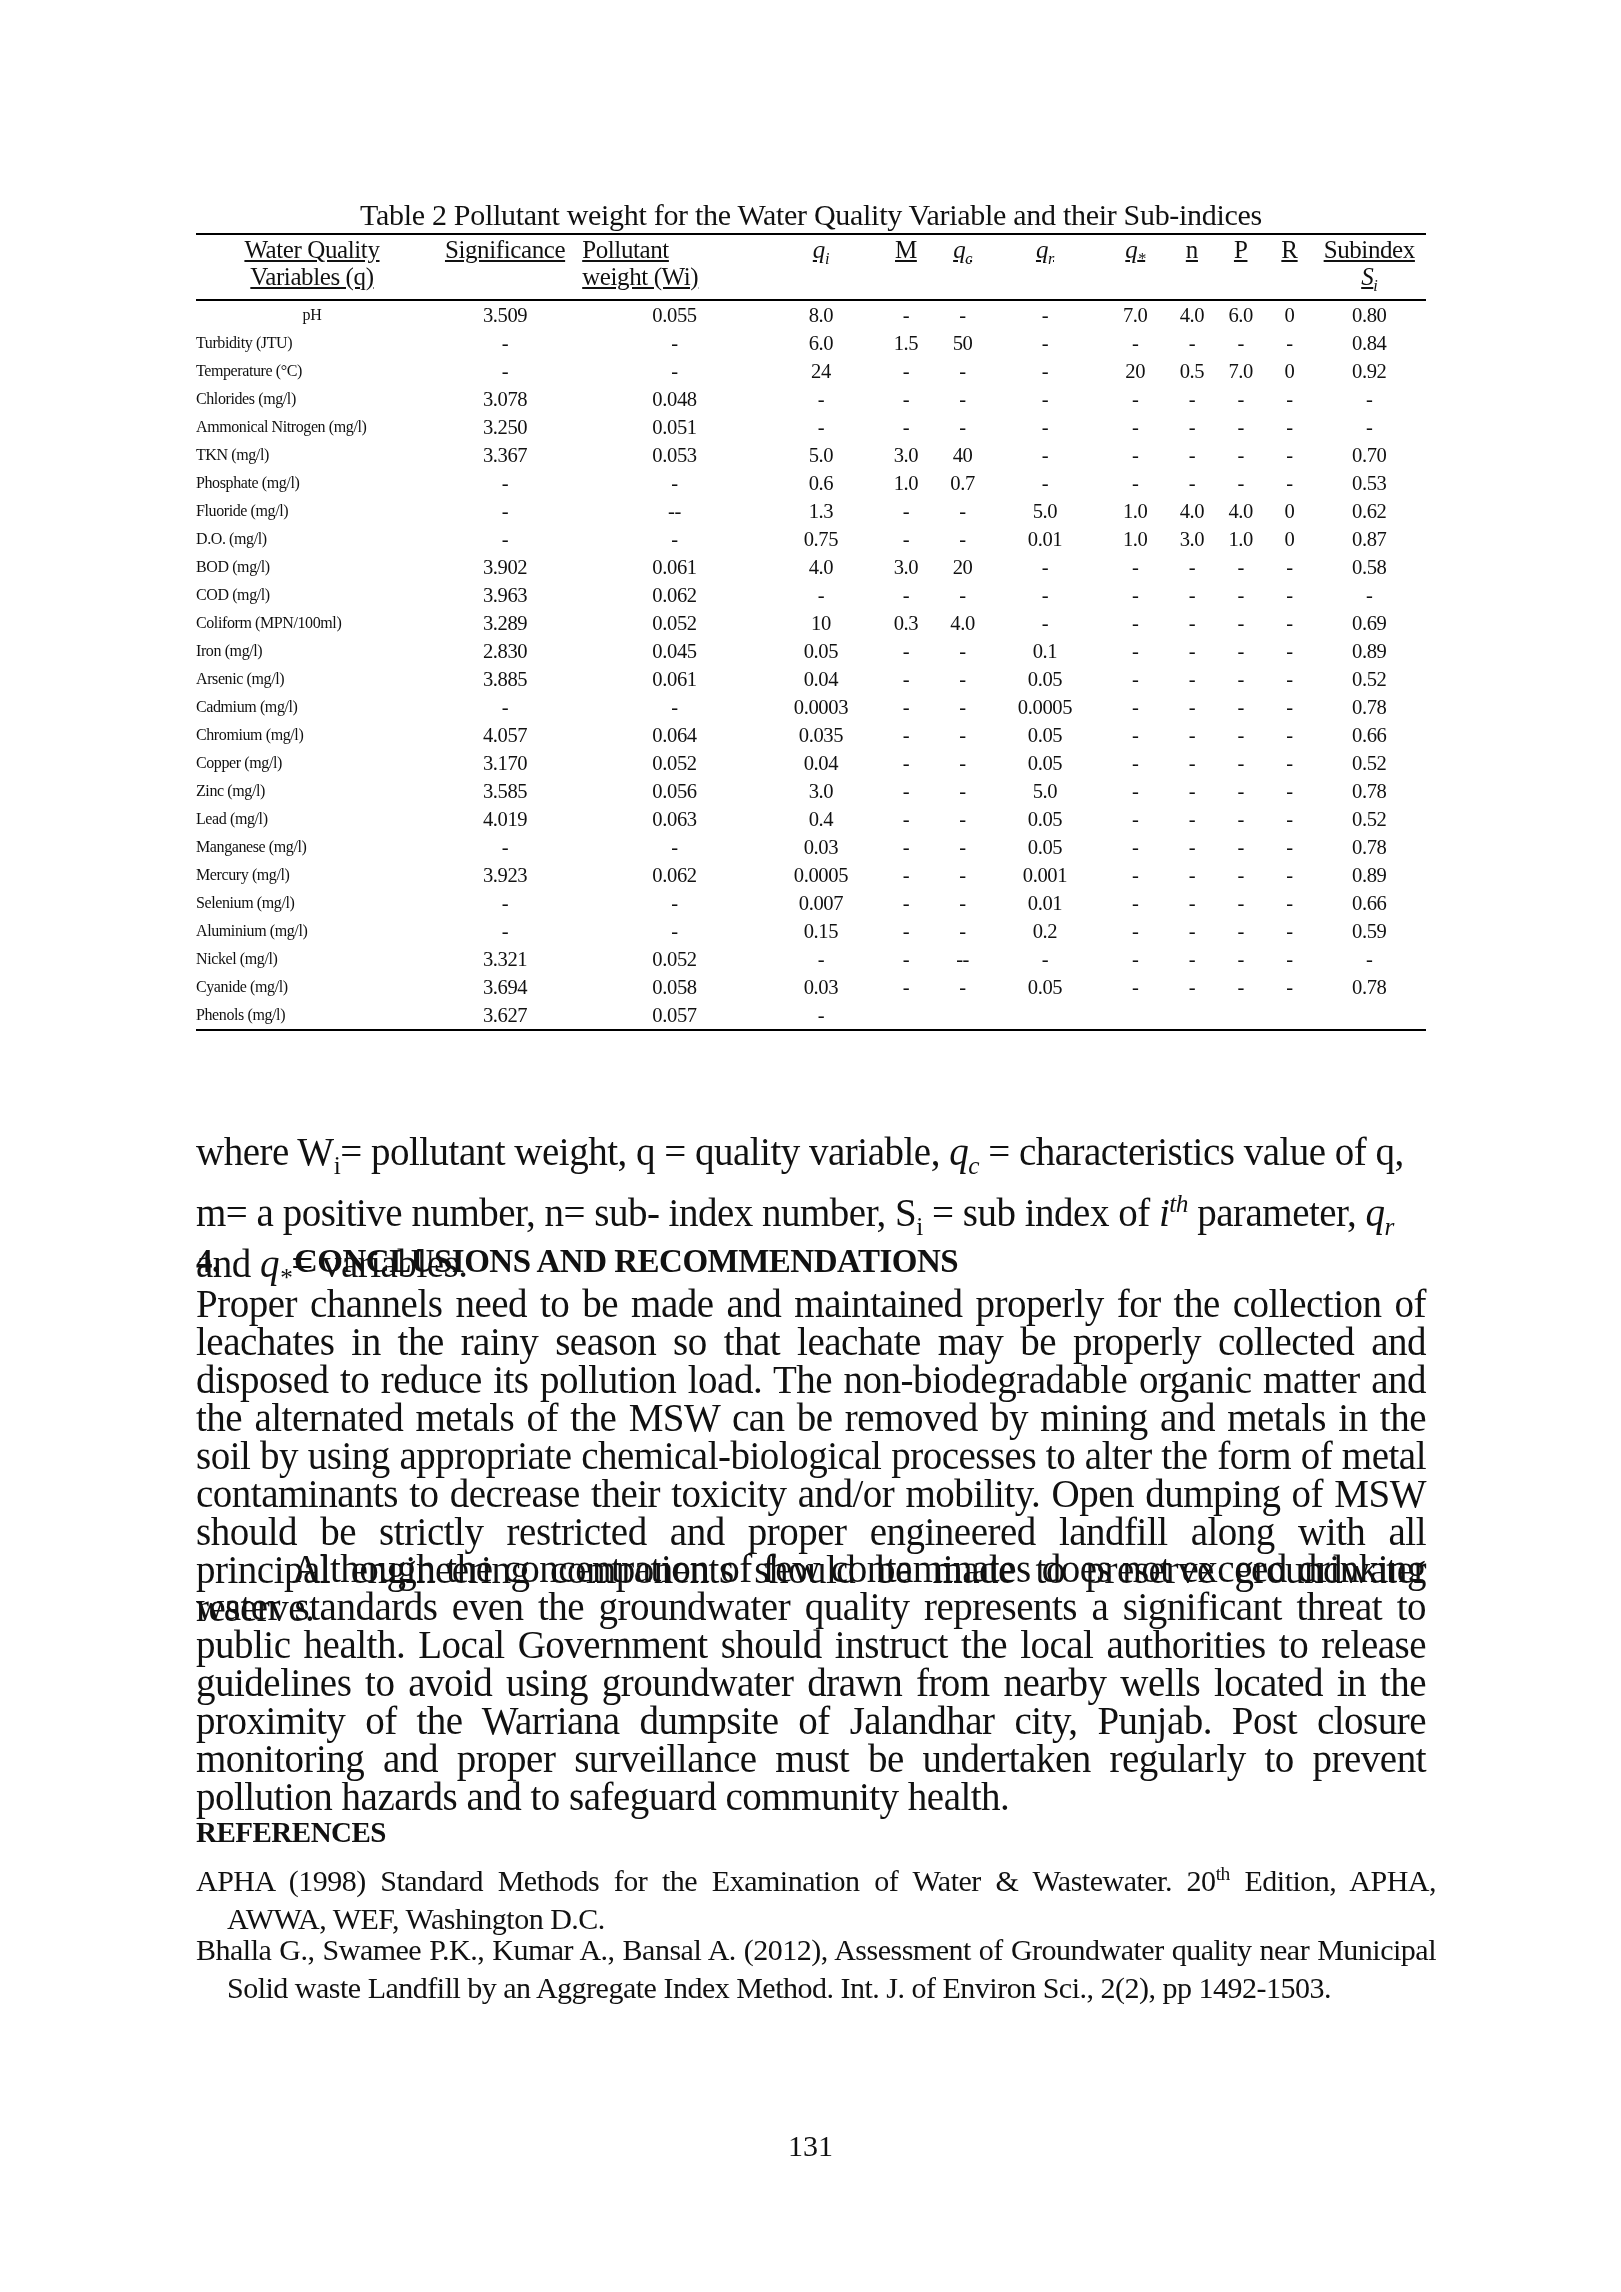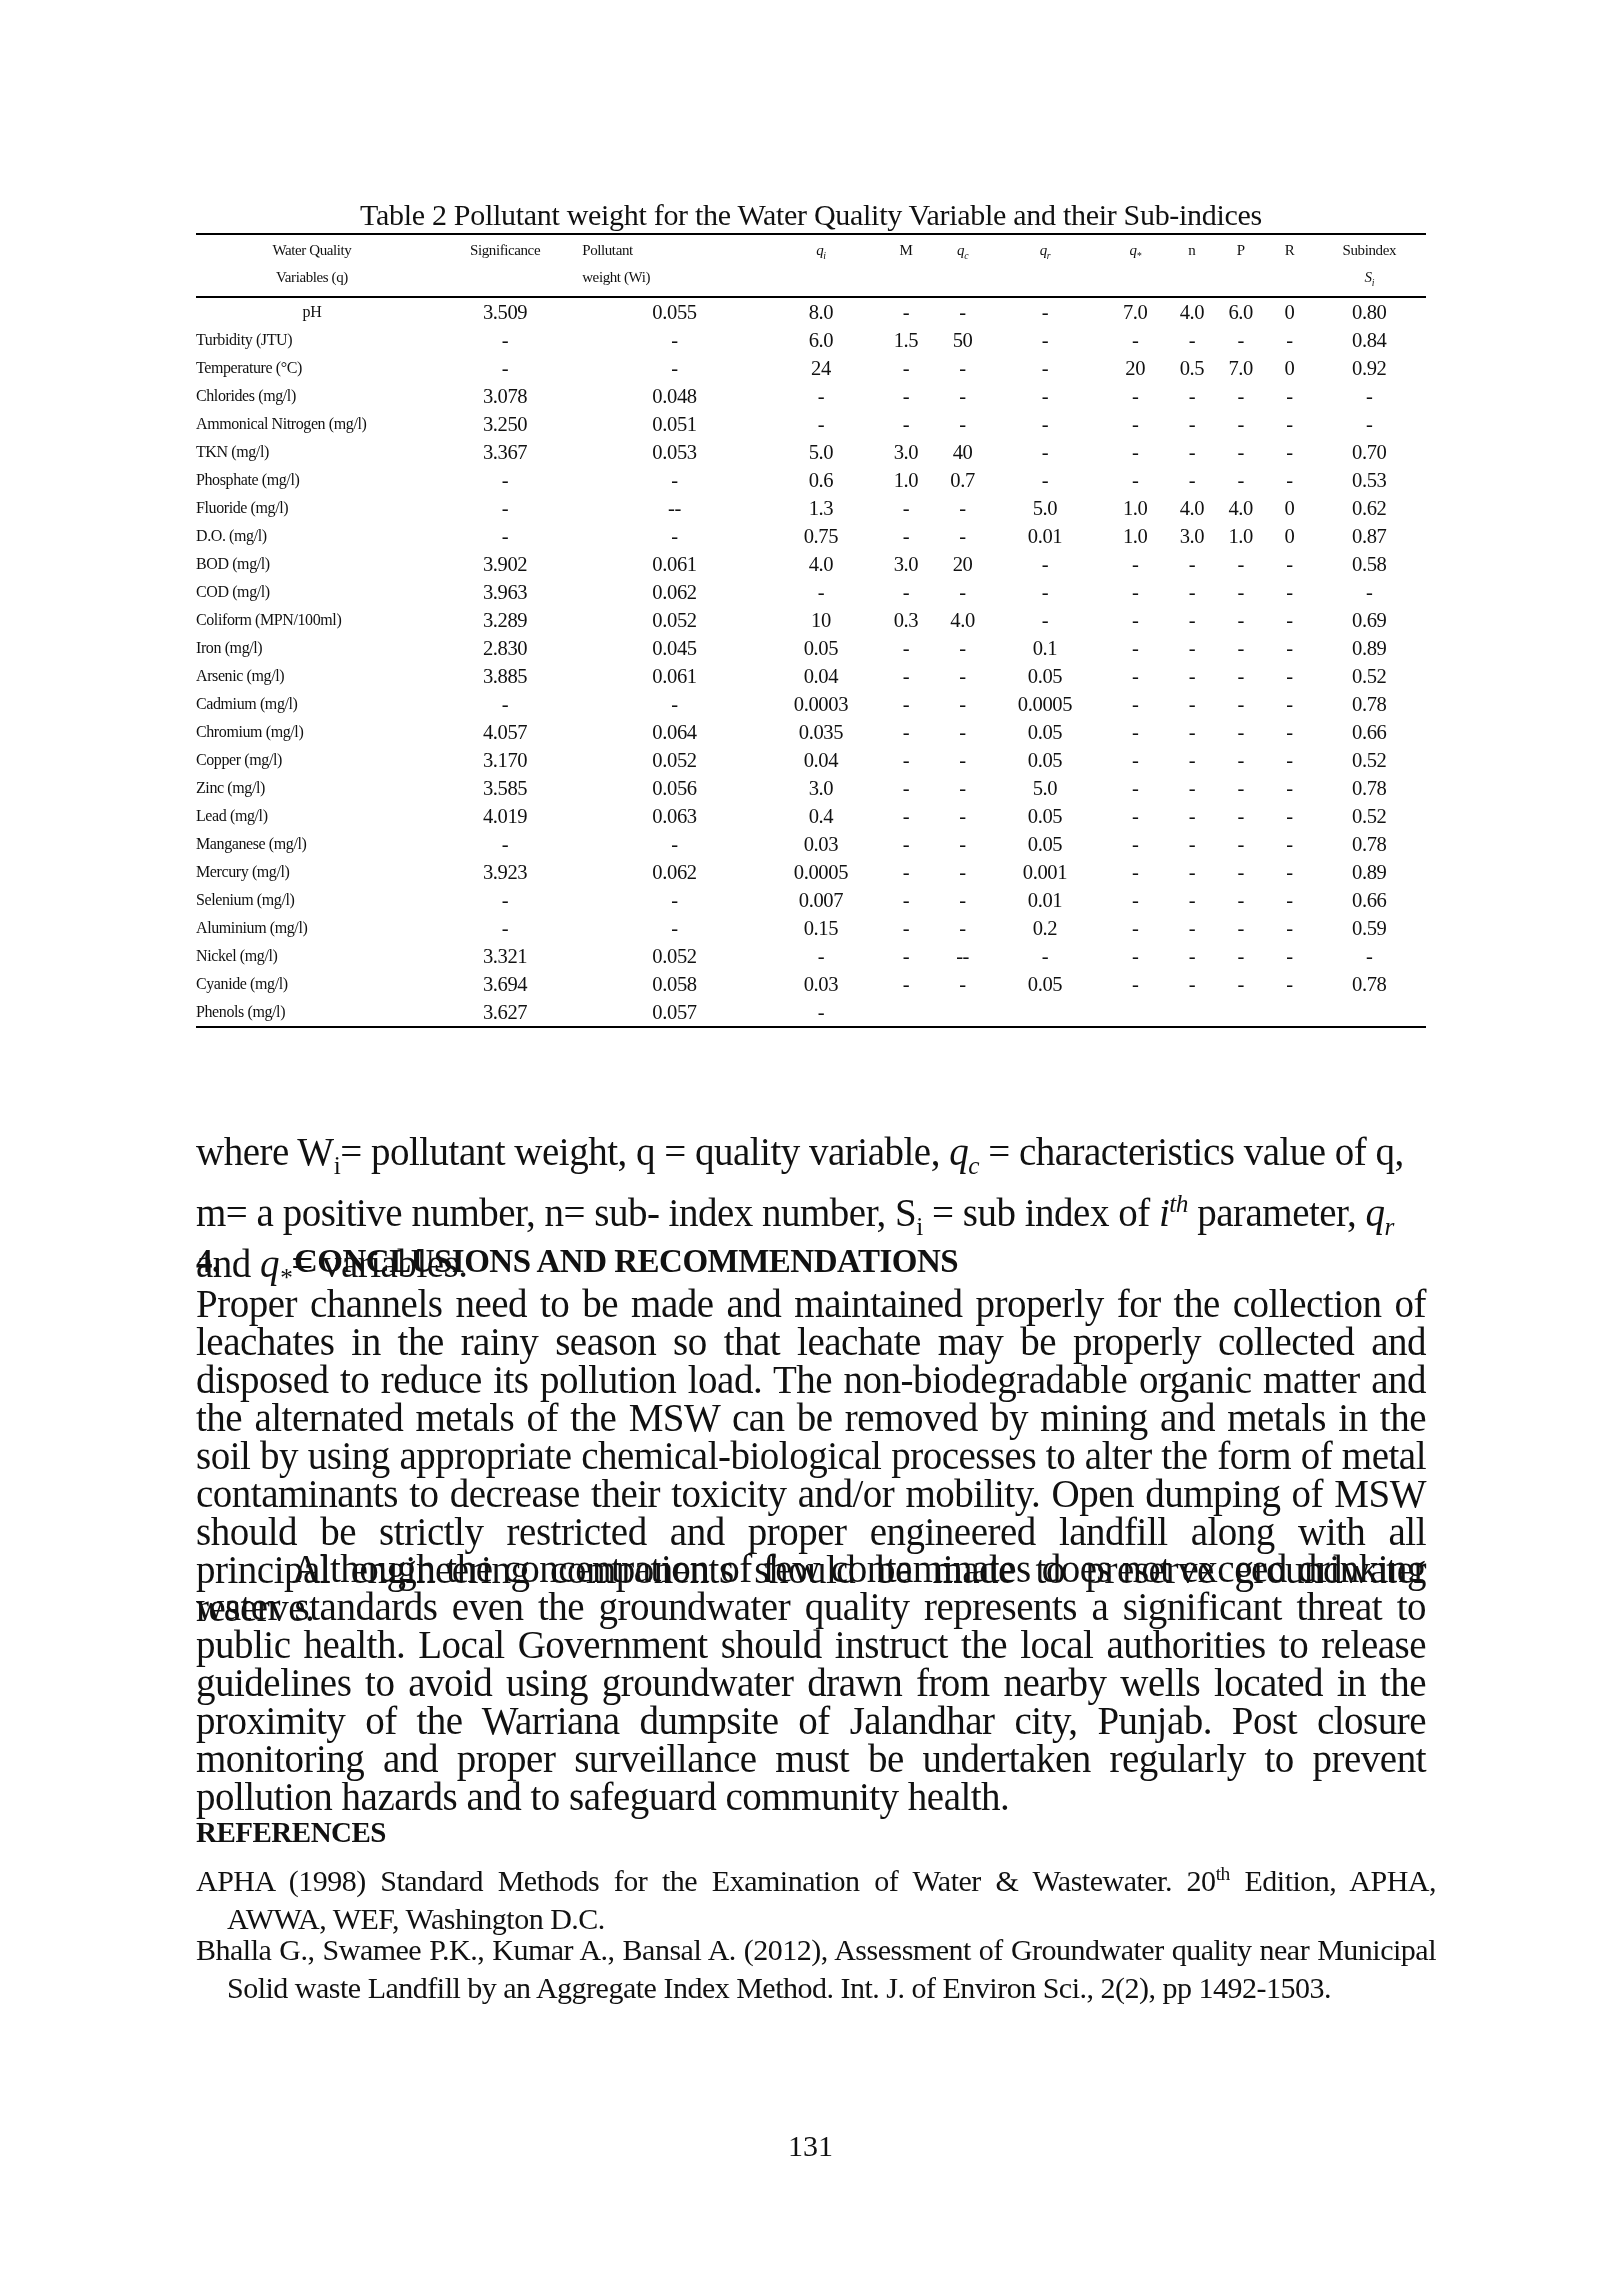--- a/index.html
+++ b/index.html
@@ -6,21 +6,21 @@
   body { width: 1621px; height: 2293px; position: relative; overflow: hidden;
          font-family: "Liberation Serif", "DejaVu Serif", serif; color: #111; }
   .page { position: absolute; left: 0; top: 0; width: 1621px; height: 1712px; }
 
   .table-caption { position: absolute; left: 196px; width: 1230px; top: 196px;
          font-size: 30px; text-align: center; letter-spacing: -0.3px; line-height: 37px; }
 
   .tbl-wrap { position: absolute; left: 196px; top: 233px; width: 1230px; }
   table.data { width: 100%; border-collapse: collapse; font-size: 20.6px; line-height: 28px;
          letter-spacing: -0.4px; }
-  table.data thead tr th { font-weight: normal; vertical-align: top; padding: 2px 0 0 0; line-height: 26.5px; font-size: 15px; }
+  table.data thead tr th { font-weight: normal; vertical-align: top; padding: 2px 0 0 0; line-height: 26.5px; font-size: 25px; text-decoration: underline; }
   table.data thead { border-top: 2.9px solid #000; border-bottom: 2.9px solid #000; }
   table.data tbody { border-bottom: 2.9px solid #000; }
   table.data td { padding: 0; vertical-align: top; text-align: center; white-space: nowrap; }
   table.data td.name { text-align: left; white-space: normal; font-size: 16px; line-height: 24.5px; padding-top: 2px; }
   table.data td.name.center { text-align: center; }
   table.data th.left { text-align: left; margin-left: 38px; }
   .it { font-style: italic; }
   sub, sup { font-size: 65%; }
 
   .col-name { width: 221px; }

